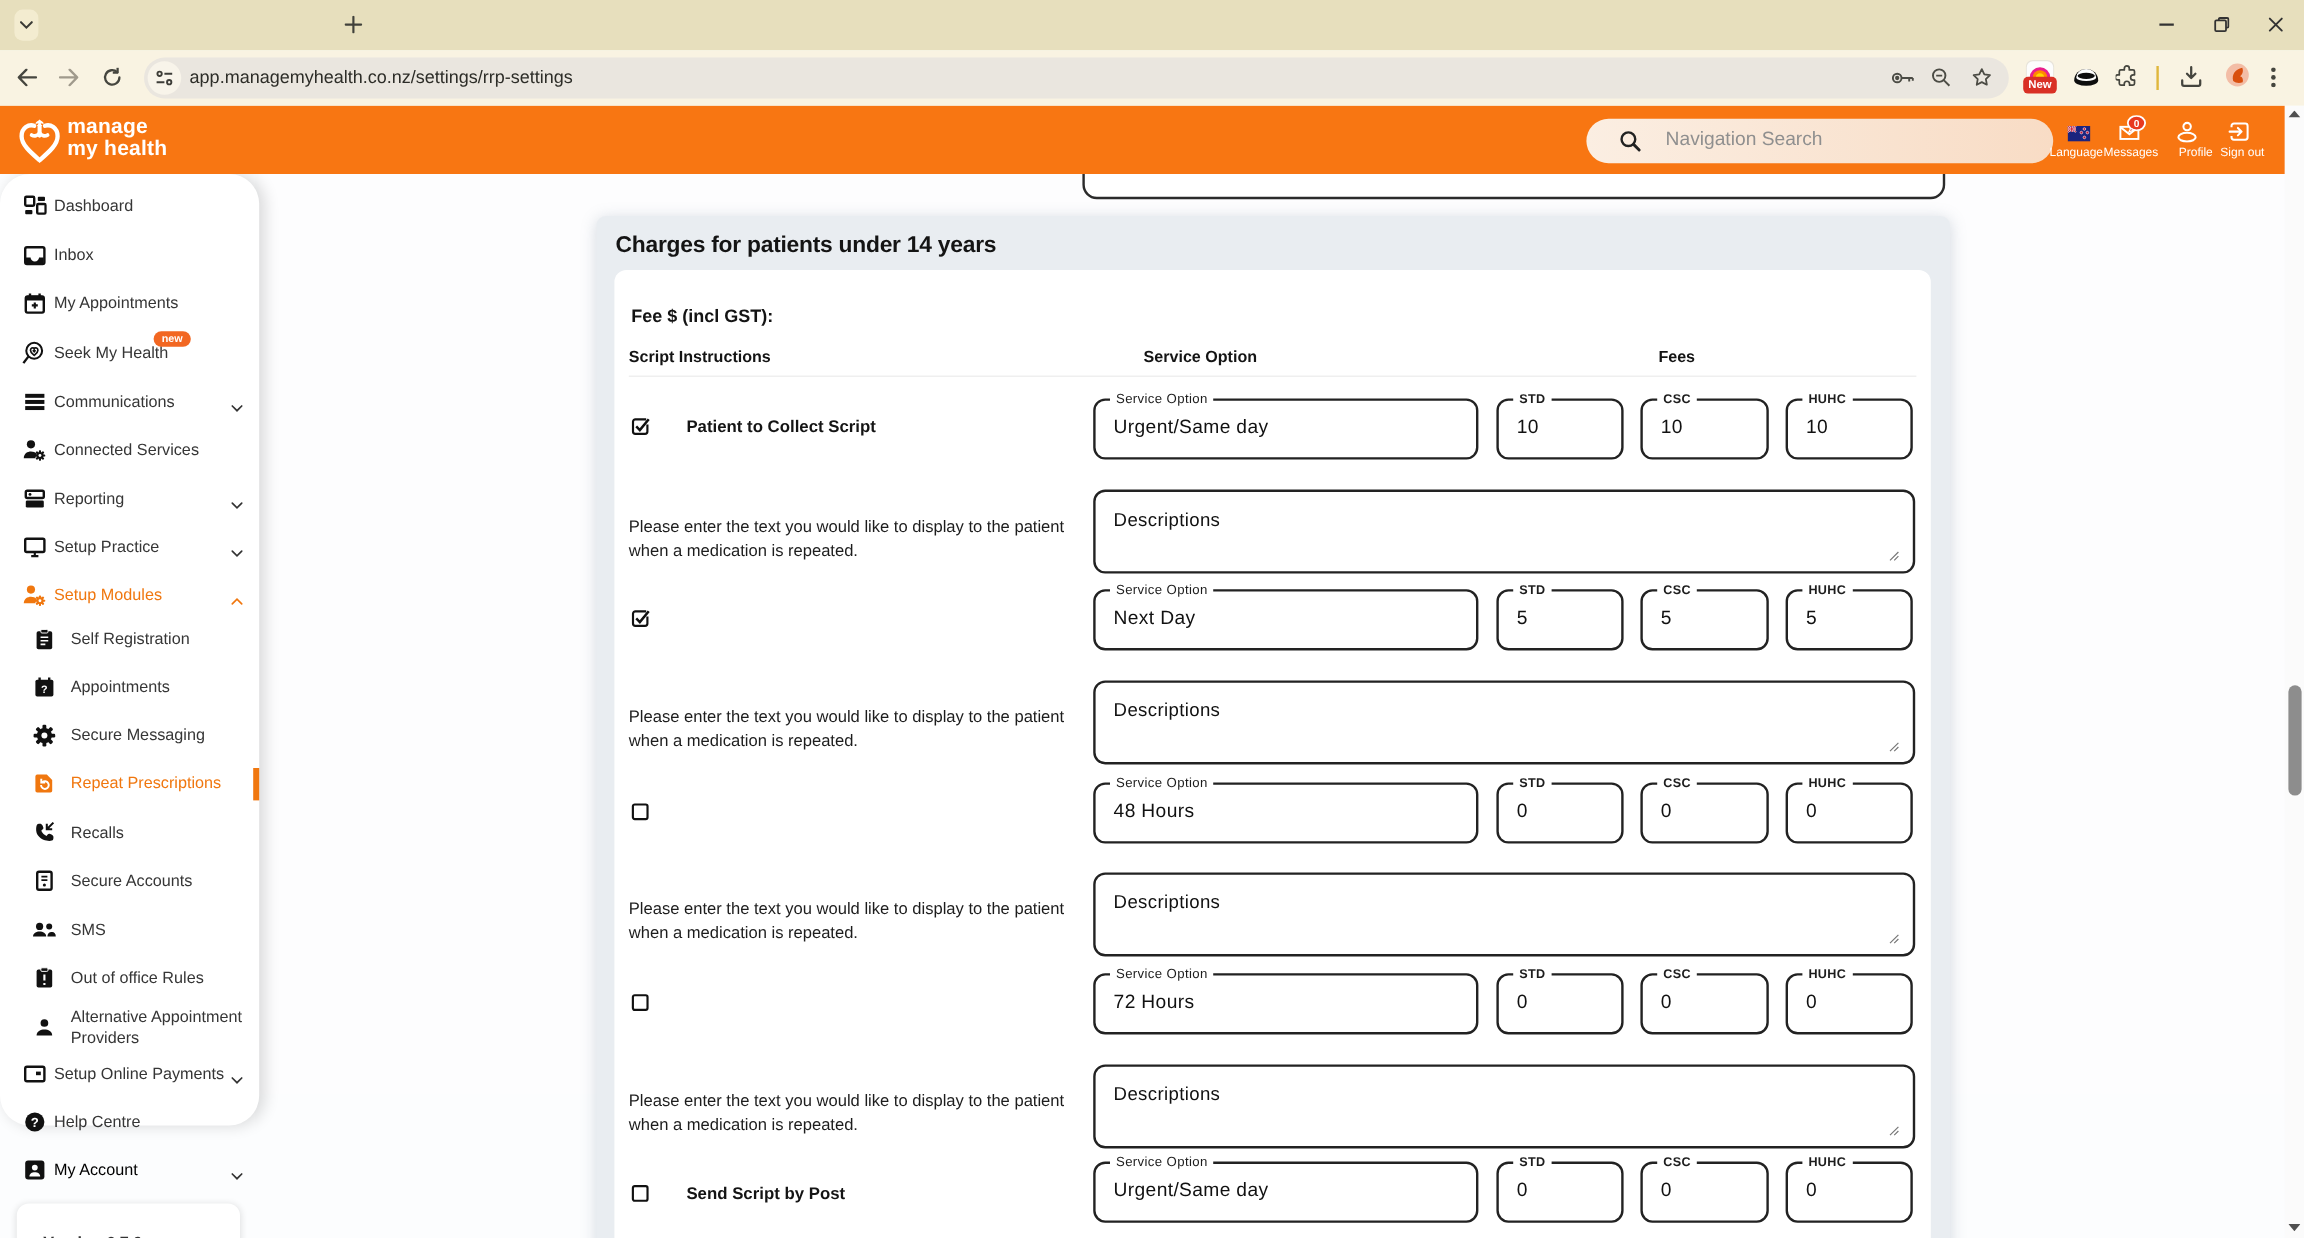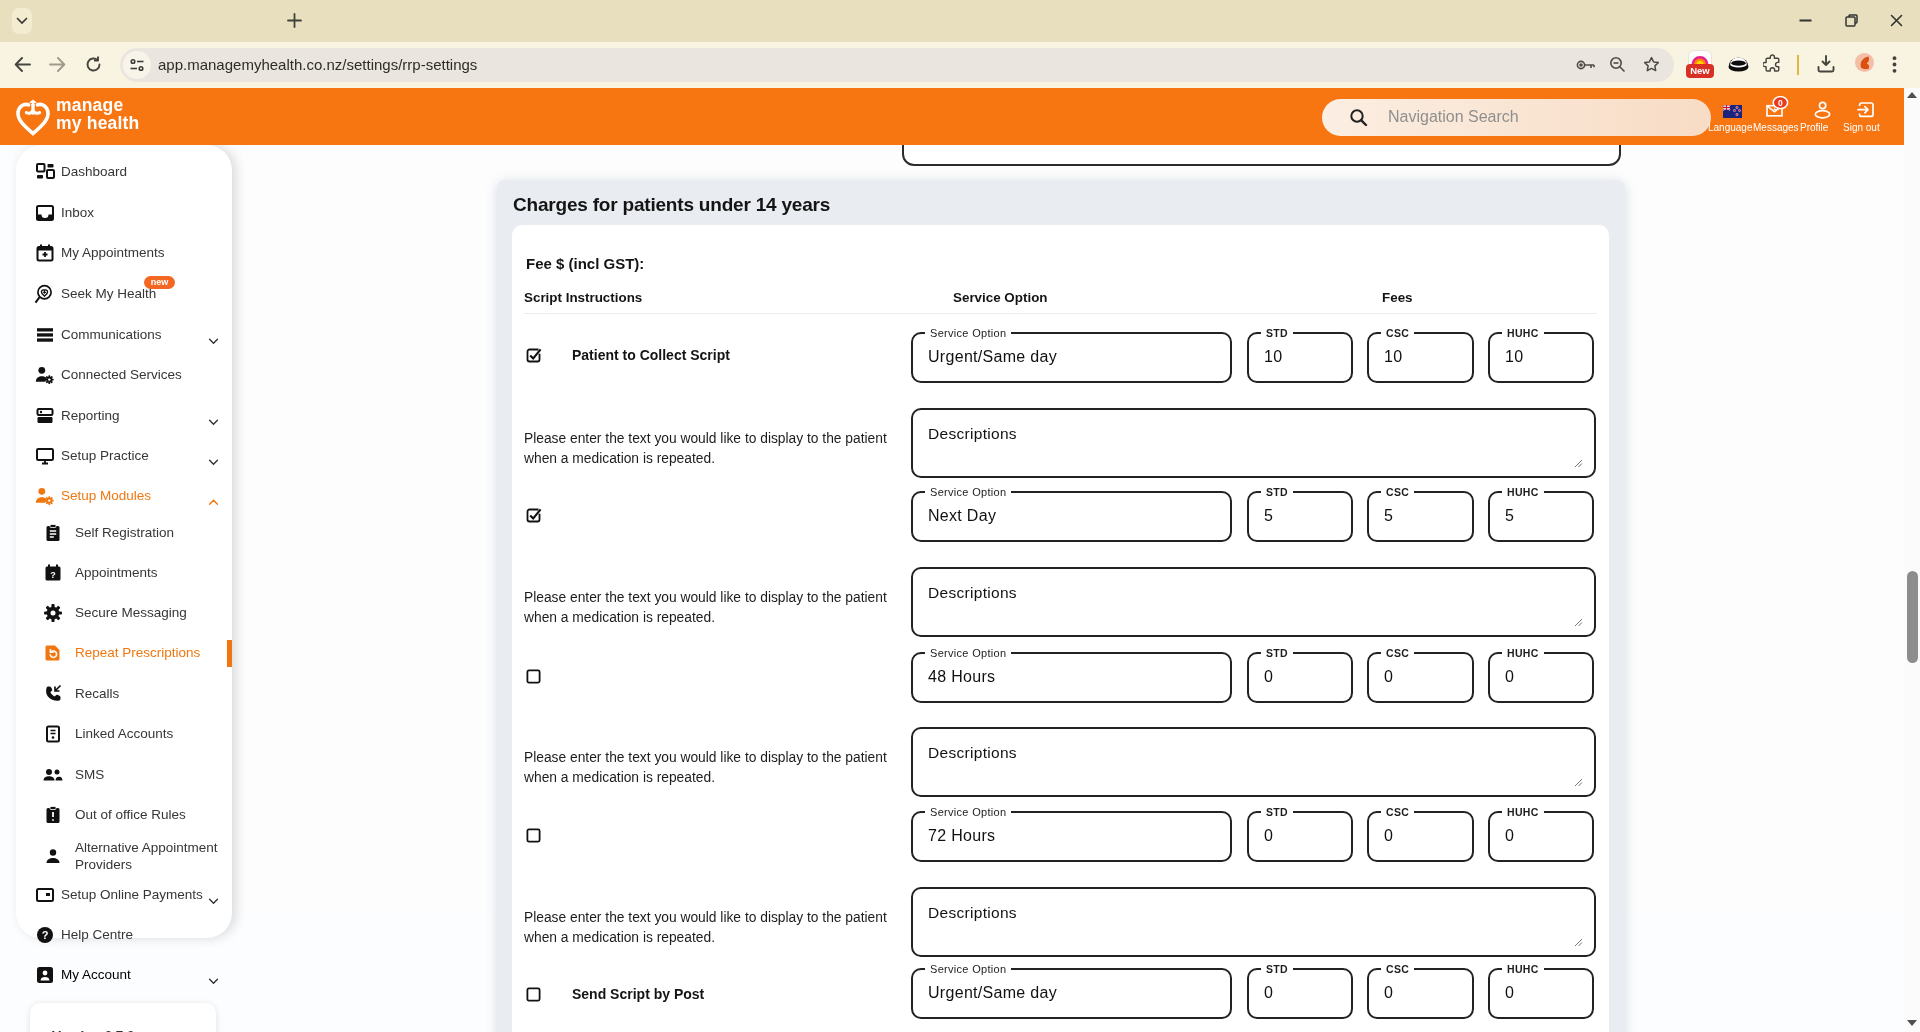--- a/index.html
+++ b/index.html
@@ -8,22 +8,22 @@
 .tabbar { position:absolute; left:0; top:0; width:1920px; height:42px; background:#e7dfbd; z-index:10; }
 .tabchev { position:absolute; left:12px; top:8px; width:20px; height:26px; border-radius:7px; background:#f3ecd0; }
 .tab { position:absolute; left:45px; top:7px; width:233px; height:35px; background:#f9f3e2; border-radius:10px 10px 0 0; }
 .tabtitle { position:absolute; left:27px; top:10px; font-size:12.5px; color:#1f1f1f; }
 .addrbar { position:absolute; left:0; top:42px; width:1920px; height:46px; background:#f9f3e2; z-index:10; }
 .urlpill { position:absolute; left:120px; top:6px; width:1554px; height:34px; border-radius:17px; background:#eae6df; }
 .urltxt { position:absolute; left:38px; top:8px; font-size:15px; color:#2d2d28; }
 .apphead { position:absolute; left:0; top:88px; width:1904px; height:57px; background:#f87612; z-index:5; }
 .search { position:absolute; left:1322px; top:11px; width:389px; height:37px; border-radius:18.5px; background:linear-gradient(90deg,#fbeee2 0%,#f8dcc5 100%); }
 .searchtxt { position:absolute; left:66px; top:9px; font-size:16px; color:#8f8f8f; }
-.hlab { position:absolute; color:#fff; font-size:10px; font-weight:normal; text-align:left; }
-.sidebar { position:absolute; left:16px; top:145px; width:216px; height:793px; background:#fff; box-shadow:4px 0 12px rgba(0,0,0,.14); z-index:4;border-radius:25px; }
+.hlab { position:absolute; color:#fff; font-size:10px; font-weight:normal; text-align:right; }
+.sidebar { position:absolute; left:0; top:145px; width:216px; height:793px; background:#fff; box-shadow:4px 0 12px rgba(0,0,0,.14); z-index:4;border-radius:25px; }
 .mi { position:absolute; font-size:13.5px; color:#363636; white-space:nowrap; }
 .micon { position:absolute; }
 .content { position:absolute; left:216px; top:88px; width:1688px; height:824px; background:#fdfdfe; z-index:1; }
 .partialbox { position:absolute; left:686px; top:12px; width:719px; height:66px; border:2px solid #2b2b2b; border-radius:12px; background:#fff; }
 .greycard { position:absolute; left:281px; top:92px; width:1128px; height:900px; background:#e9edf1; border-radius:8px; box-shadow:0 2px 12px rgba(110,130,150,.28); }
 .h1 { position:absolute; left:16px; top:14px; font-size:19px; letter-spacing:-0.2px; font-weight:bold; color:#141414; }
 .whitecard { position:absolute; left:15px; top:45px; width:1097px; height:840px; background:#fff; border-radius:10px; }
 .feelab { position:absolute; left:14px; top:30px; font-size:15px; font-weight:bold; color:#141414; }
 .colhead { position:absolute; top:65px; font-size:13.4px; font-weight:bold; color:#141414; }
 .divider { position:absolute; left:12px; top:88px; width:1073px; height:1px; background:#ececec; }
@@ -457,21 +457,21 @@
 <div class="micon" style="left:27px; top:538.5px;"><svg width="20" height="20" viewBox="0 0 20 20">
           <path d="M4.2 2.8 c4 -1.5 4.5 1.5 5 3 c0.3 1 -1.2 1.8 -1.8 2.4 c1 2 2.5 3.5 4.4 4.4 c0.6 -0.6 1.4 -2.1 2.4 -1.8 c1.5 0.5 4.5 1 3 5 c-0.7 1.7 -9 1.5 -12.5 -3.5 c-2.5 -3.5 -1.5 -8.8 -0.5 -9.5 z" fill="#111"></path>
           <path d="M12 2.5 v4.5 h4.5 M12 7 L17.5 1.5" stroke="#111" stroke-width="1.7" fill="none"></path>
         </svg></div>
 <div class="mi" style="left:59px; top:540.5px; color:#363636;">Recalls</div>
 <div class="micon" style="left:27px; top:579px;"><svg width="20" height="20" viewBox="0 0 20 20">
           <rect x="4" y="2.5" width="12" height="15" rx="1.5" fill="none" stroke="#111" stroke-width="2"></rect>
           <path d="M7.5 6.5 h5 M7.5 9.5 h5" stroke="#111" stroke-width="1.5"></path>
           <circle cx="10" cy="13.5" r="1.3" fill="#111"></circle>
         </svg></div>
-<div class="mi" style="left:59px; top:581px; color:#363636;">Linked Accounts</div>
+<div class="mi" style="left:59px; top:581px; color:#363636;">Secure Accounts</div>
 <div class="micon" style="left:26px; top:619.5px;"><svg width="22" height="20" viewBox="0 0 22 20">
           <circle cx="7" cy="7" r="3" fill="#111"></circle>
           <circle cx="15" cy="7" r="2.5" fill="#111"></circle>
           <path d="M1.5 15.5 c0 -3 2.8 -4.3 5.5 -4.3 s5.5 1.3 5.5 4.3 z" fill="#111"></path>
           <path d="M13.5 15.5 c0 -2.5 1.5 -4 4 -3.8 c1.7 0.1 3 1.3 3 3.8 z" fill="#111"></path>
         </svg></div>
 <div class="mi" style="left:59px; top:621.5px; color:#363636;">SMS</div>
 <div class="micon" style="left:27px; top:660px;"><svg width="20" height="20" viewBox="0 0 20 20">
           <path d="M5 3 h10 a1.5 1.5 0 0 1 1.5 1.5 v12 a1.5 1.5 0 0 1 -1.5 1.5 h-10 a1.5 1.5 0 0 1 -1.5 -1.5 v-12 a1.5 1.5 0 0 1 1.5 -1.5 z" fill="#111"></path>
           <rect x="7" y="1.5" width="6" height="3" rx="1" fill="#111" stroke="#fff" stroke-width="0.8"></rect>

